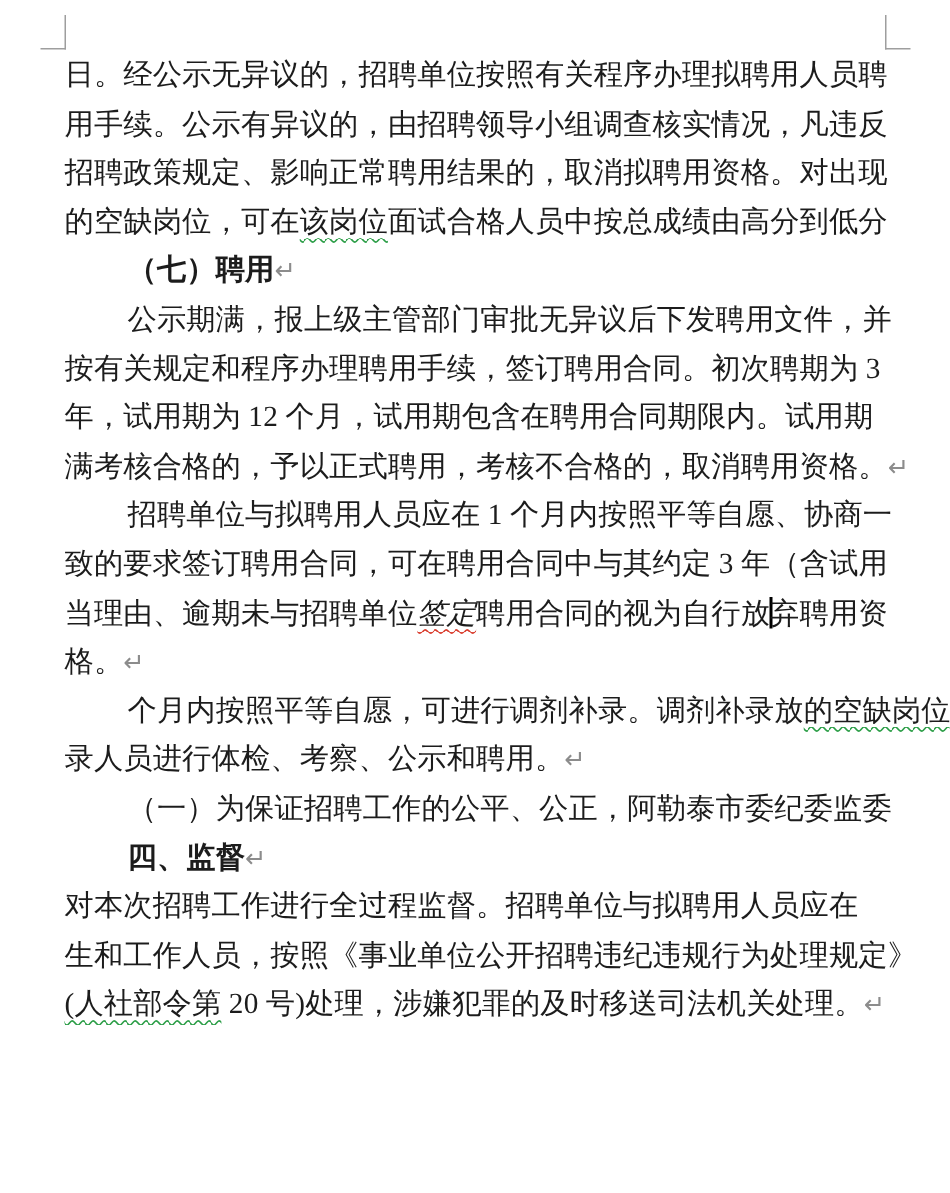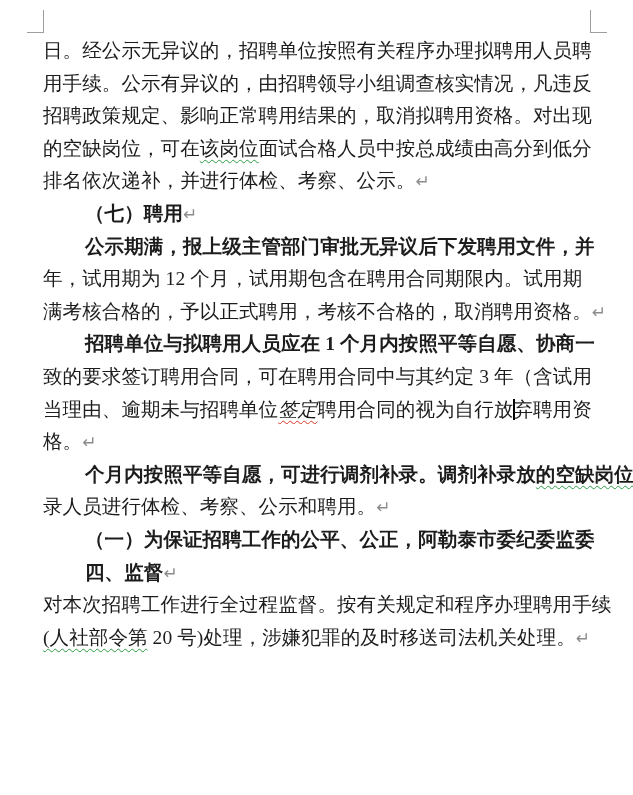--- a/index.html
+++ b/index.html
@@ -35,21 +35,21 @@
     left: 43px; top: 35px;
     width: 575px;
   }
   .line {
     height: 32.6px;
     line-height: 32.6px;
     font-size: 19.5px;
     white-space: pre;
     letter-spacing: 0.1px;
   }
-  .line.indent { padding-left: 42px; font-weight: bold; }
+  .line.indent { padding-left: 42px; }
   .line.heading { font-weight: bold; }
   .wavy-grammar {
     text-decoration: underline wavy var(--grammar, #2a9d46);
     text-decoration-thickness: 1px;
     text-underline-offset: 4px;
     text-decoration-skip-ink: none;
   }
   .wavy-spelling {
     text-decoration: underline wavy var(--spelling, #d93a2b);
     text-decoration-thickness: 1px;
@@ -76,29 +76,30 @@
 <body>
 
 <div class="page">
   <div class="crop-mark tl"></div>
   <div class="crop-mark tr"></div>
   <div class="text-area" id="text-area">
       <div class="line"><span>日。经公示无异议的，招聘单位按照有关程序办理拟聘用人员聘</span></div>
       <div class="line"><span>用手续。公示有异议的，由招聘领导小组调查核实情况，凡违反</span></div>
       <div class="line"><span>招聘政策规定、影响正常聘用结果的，取消拟聘用资格。对出现</span></div>
       <div class="line"><span>的空缺岗位，可在</span><span class="wavy-grammar">该岗位</span><span>面试合格人员中按总成绩由高分到低分</span></div>
-      <div class="line"><span>排名依次递补，并进行体检、考察、公示。</span><span class="pmark">↵</span></div>
       <div class="line heading indent"><span>（七）聘用</span><span class="pmark">↵</span></div>
       <div class="line indent"><span>公示期满，报上级主管部门审批无异议后下发聘用文件，并</span></div>
+      <div class="line"><span>按有关规定和程序办理聘用手续，签订聘用合同。初次聘期为 3</span></div>
       <div class="line"><span>年，试用期为 12 个月，试用期包含在聘用合同期限内。试用期</span></div>
       <div class="line"><span>满考核合格的，予以正式聘用，考核不合格的，取消聘用资格。</span><span class="pmark">↵</span></div>
       <div class="line indent"><span>招聘单位与拟聘用人员应在 1 个月内按照平等自愿、协商一</span></div>
       <div class="line"><span>致的要求签订聘用合同，可在聘用合同中与其约定 3 年（含试用</span></div>
       <div class="line"><span>当理由、逾期未与招聘单位</span><span class="wavy-spelling">签定</span><span>聘用合同的视为自行放</span><span class="caret"></span><span>弃聘用资</span></div>
       <div class="line"><span>格。</span><span class="pmark">↵</span></div>
       <div class="line indent"><span>个月内按照平等自愿，可进行调剂补录。调剂补录放</span><span class="wavy-grammar">的空缺岗位</span></div>
       <div class="line"><span>录人员进行体检、考察、公示和聘用。</span><span class="pmark">↵</span></div>
       <div class="line indent"><span>（一）为保证招聘工作的公平、公正，阿勒泰市委纪委监委</span></div>
       <div class="line heading indent"><span>四、监督</span><span class="pmark">↵</span></div>
-      <div class="line"><span>对本次招聘工作进行全过程监督。按有关规定和程序办理聘用手续</span></div>
+      <div class="line"><span>对本次招聘工作进行全过程监督。招聘单位与拟聘用人员应在</span></div>
+      <div class="line"><span>生和工作人员，按照《事业单位公开招聘违纪违规行为处理规定》</span></div>
       <div class="line"><span class="wavy-grammar">(人社部令第</span><span> 20 号)处理，涉嫌犯罪的及时移送司法机关处理。</span><span class="pmark">↵</span></div>
     </div>
 </div>
 
 </body></html>

